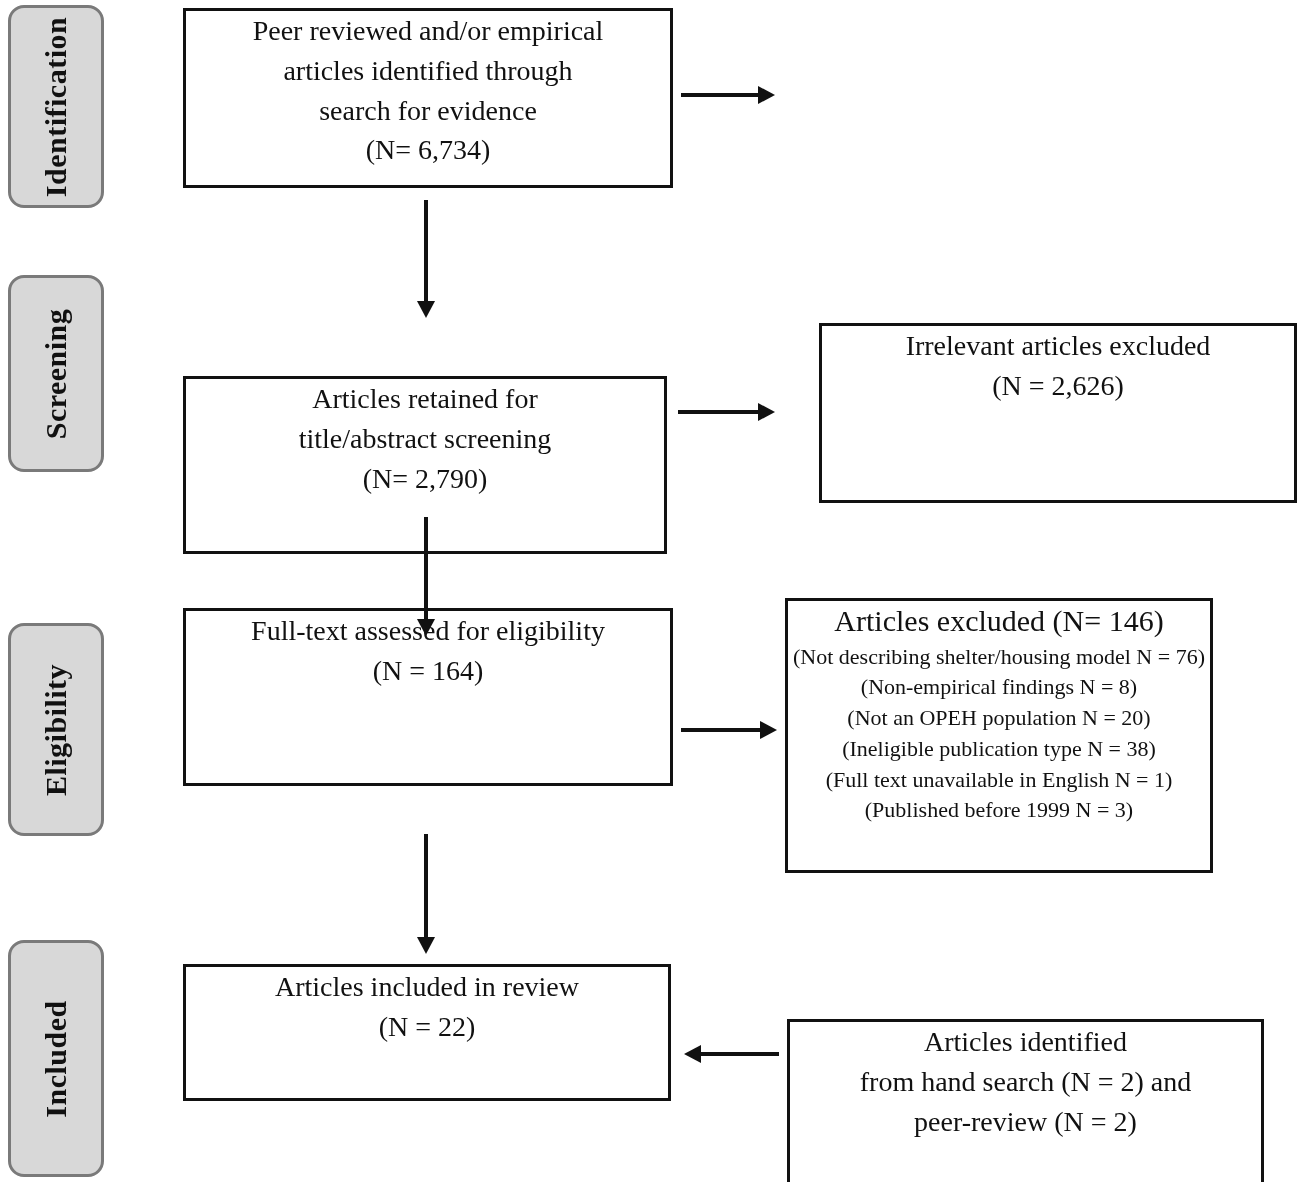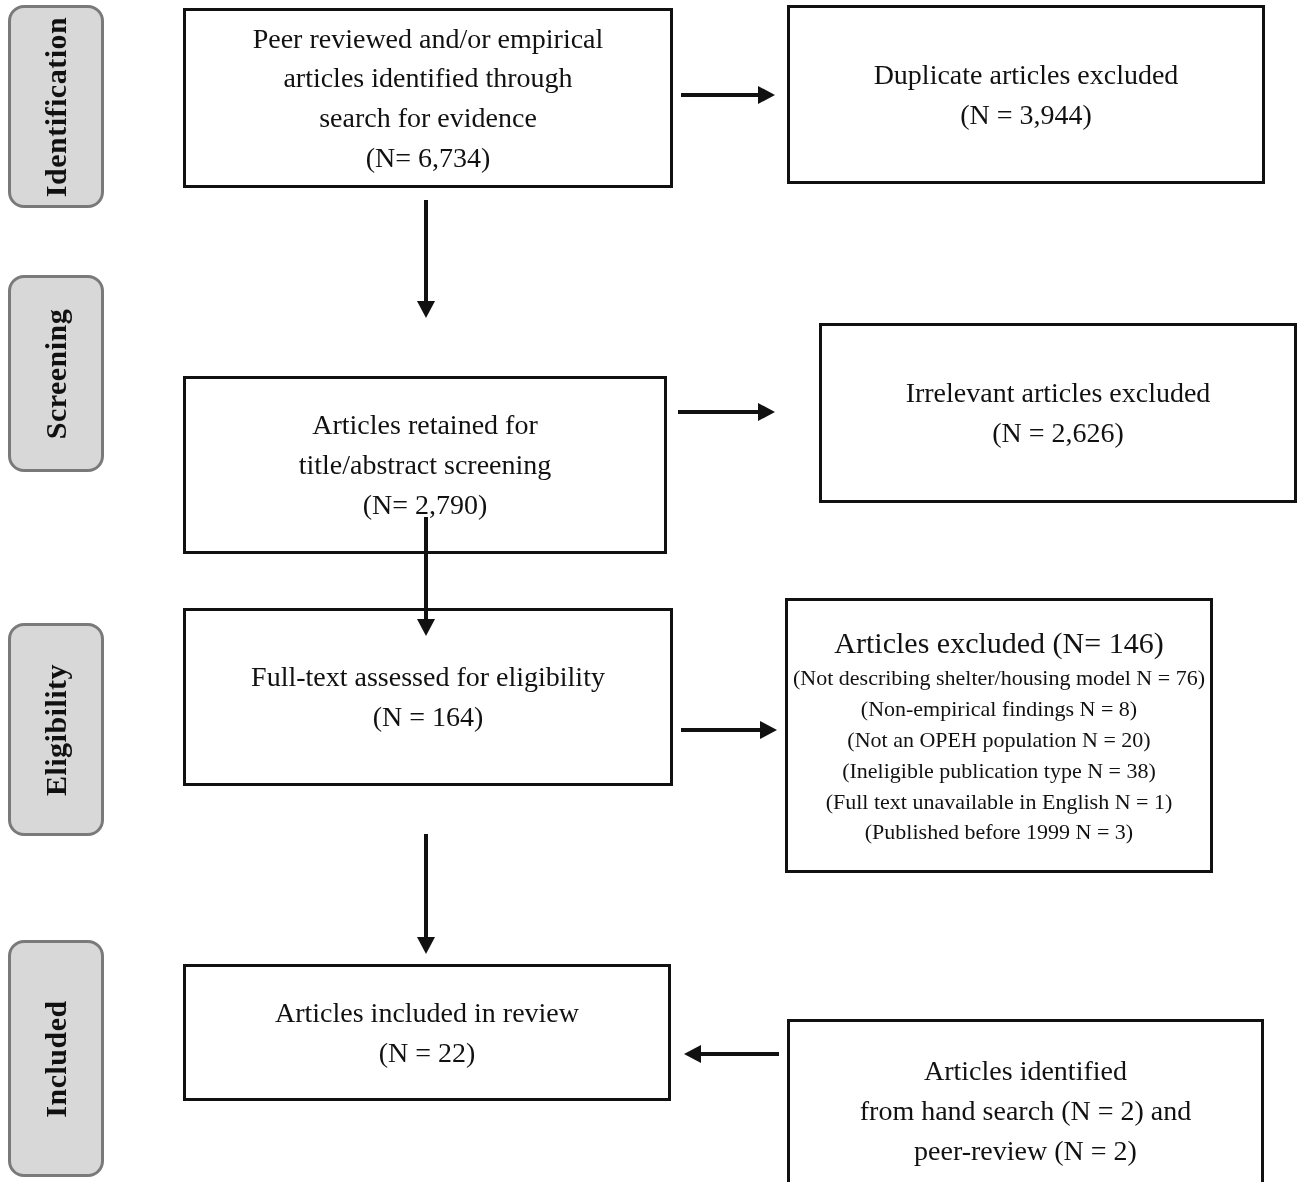--- a/index.html
+++ b/index.html
@@ -38,21 +38,20 @@
   }
   
   .flow-box {
     position: absolute;
     background: #ffffff;
     border: 3px solid #111111;
     box-sizing: border-box;
     display: flex;
     flex-direction: column;
     align-items: center;
-    justify-content: center;
     text-align: center;
     color: #111111;
   }
   .box-text {
     white-space: pre-line;
     font-size: 28px;
     line-height: 1.42;
   }
   .excl-title {
     font-size: 30px;
@@ -127,24 +126,20 @@
   </div>
   <div class="flow-box" style="left:183px; top:608px; width:490px; height:178px;">
     <div class="box-text">Full-text assessed for eligibility
 (N = 164)</div>
   </div>
   <div class="flow-box" style="left:183px; top:964px; width:488px; height:137px;">
     <div class="box-text">Articles included in review
 (N = 22)</div>
   </div>
 
-  <div class="flow-box" style="left:787px; top:5px; width:478px; height:179px;">
-    <div class="box-text">Duplicate articles excluded
-(N = 3,944)</div>
-  </div>
   <div class="flow-box" style="left:819px; top:323px; width:478px; height:180px;">
     <div class="box-text">Irrelevant articles excluded
 (N = 2,626)</div>
   </div>
   <div class="flow-box" style="left:785px; top:598px; width:428px; height:275px;">
     <div class="excl-title">Articles excluded (N= 146)</div>
     <div class="excl-reasons">(Not describing shelter/housing model N = 76)
 (Non-empirical findings N = 8)
 (Not an OPEH population N = 20)
 (Ineligible publication type N = 38)

